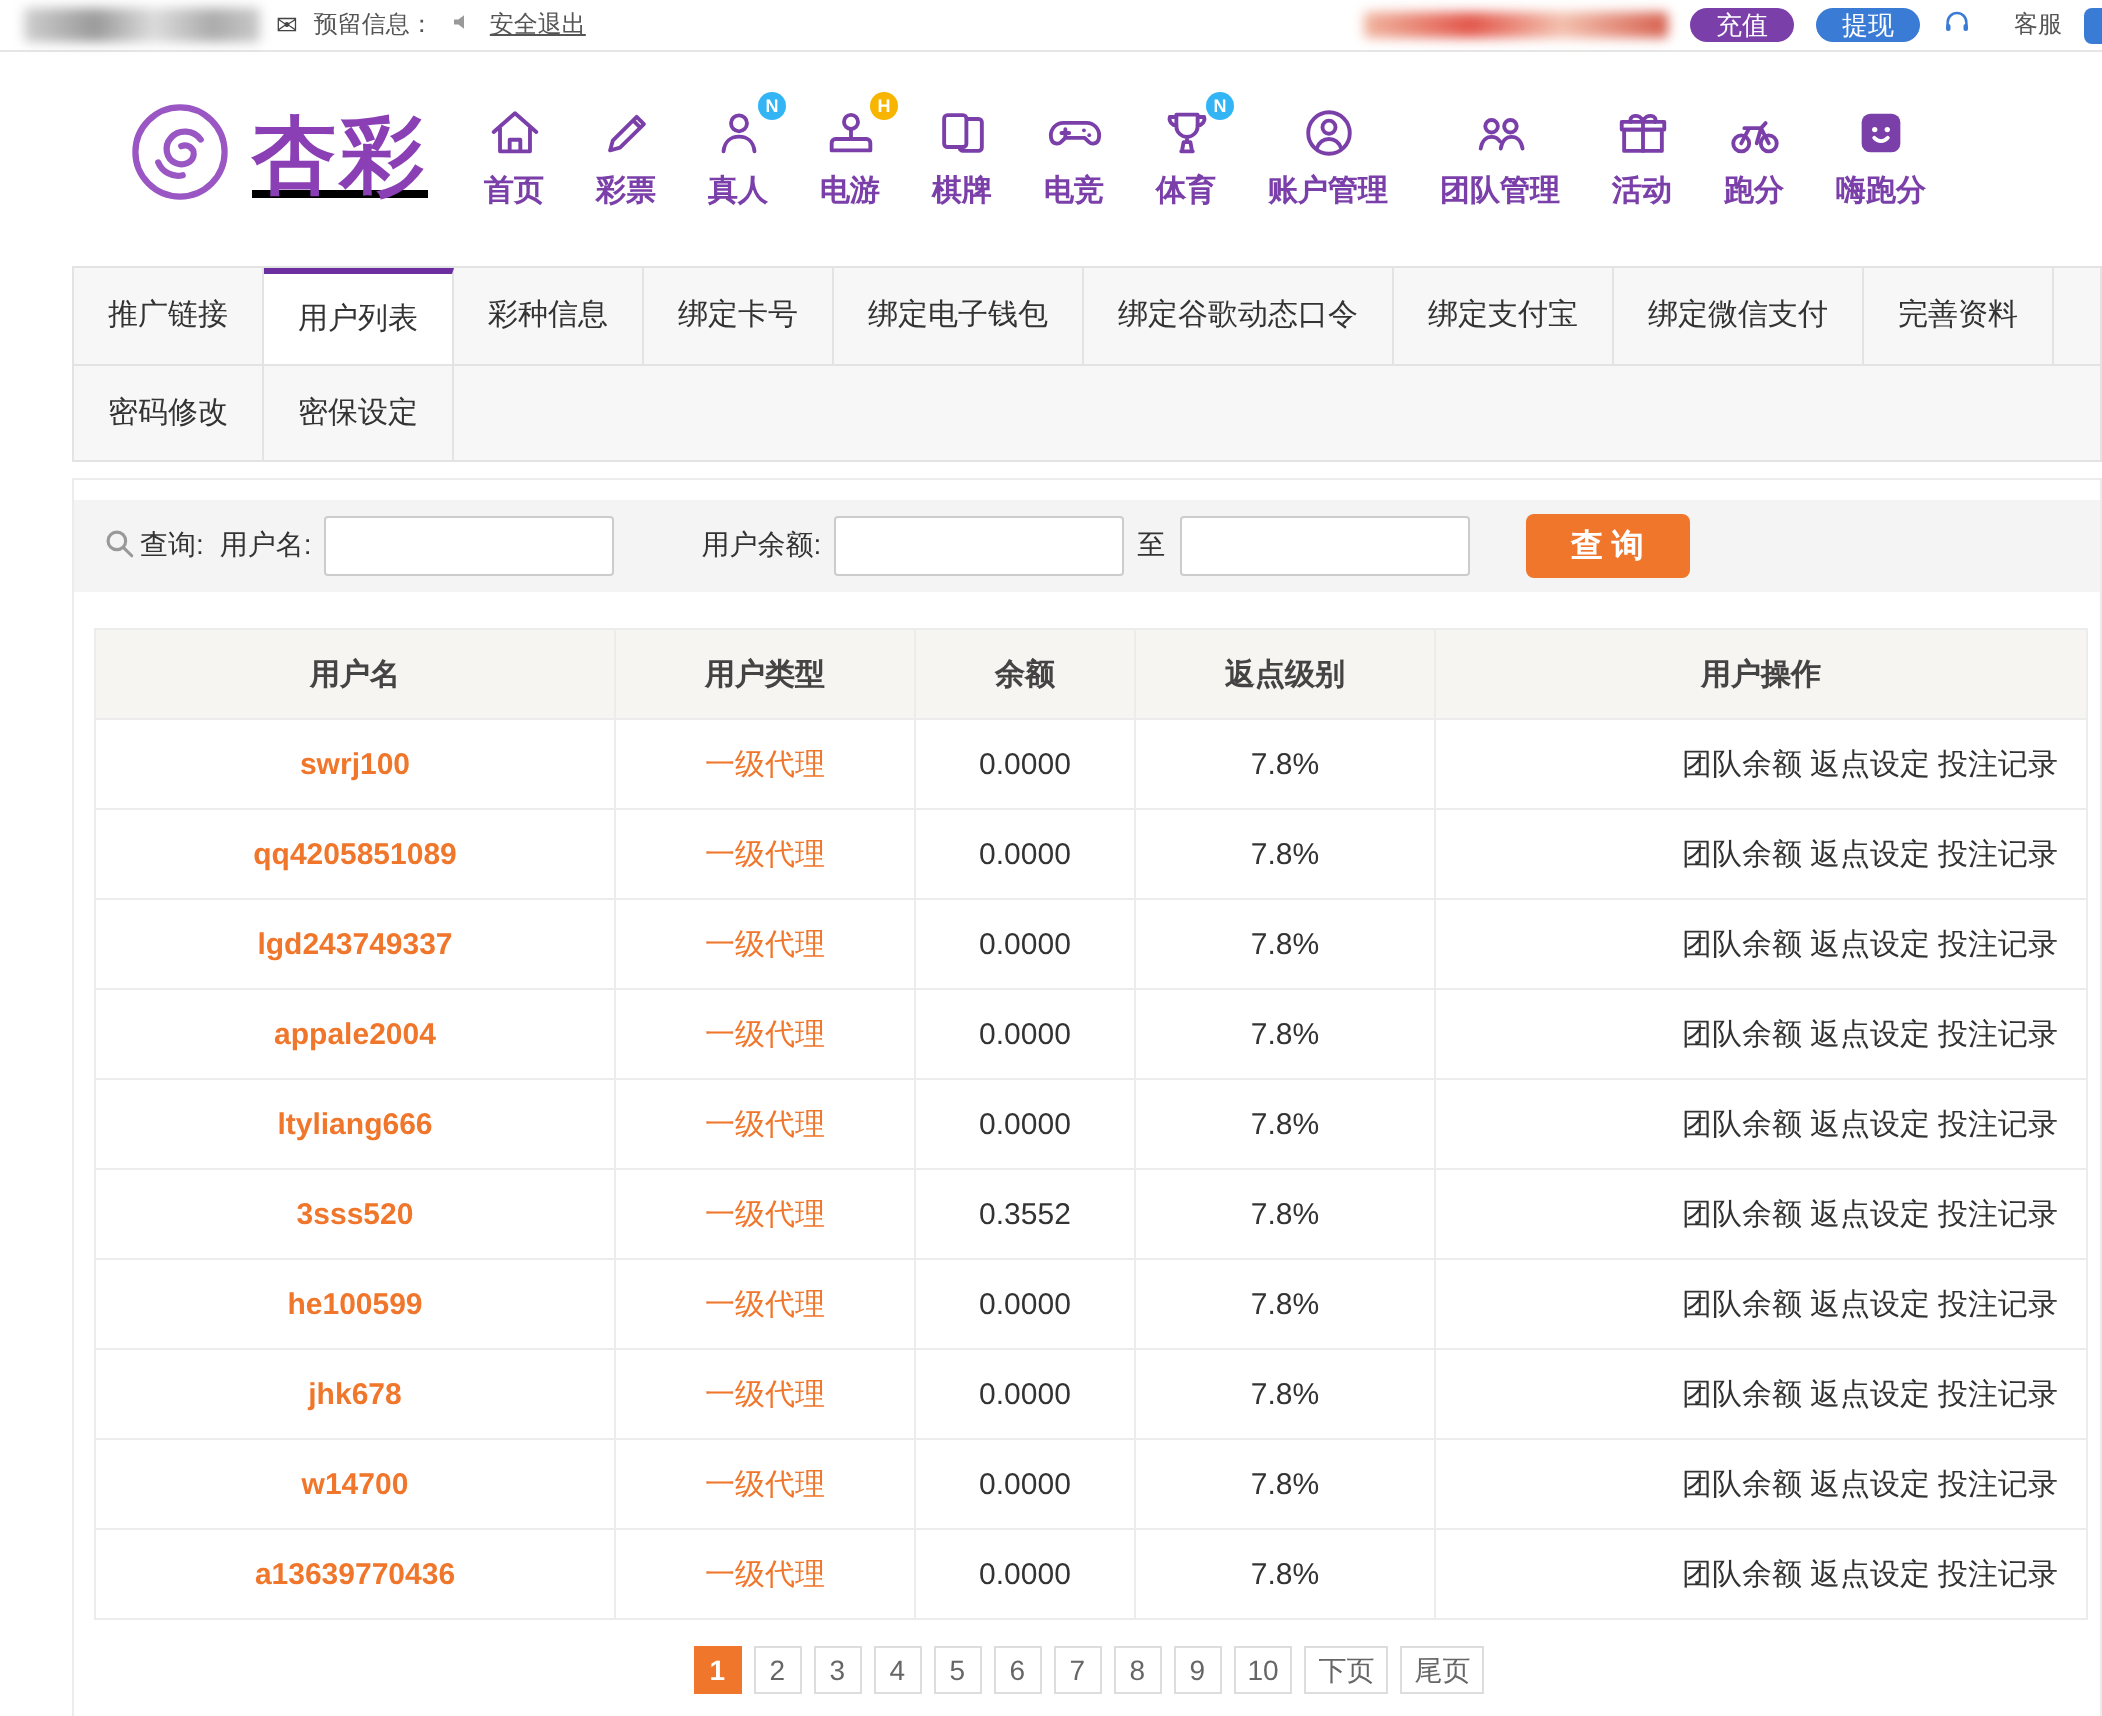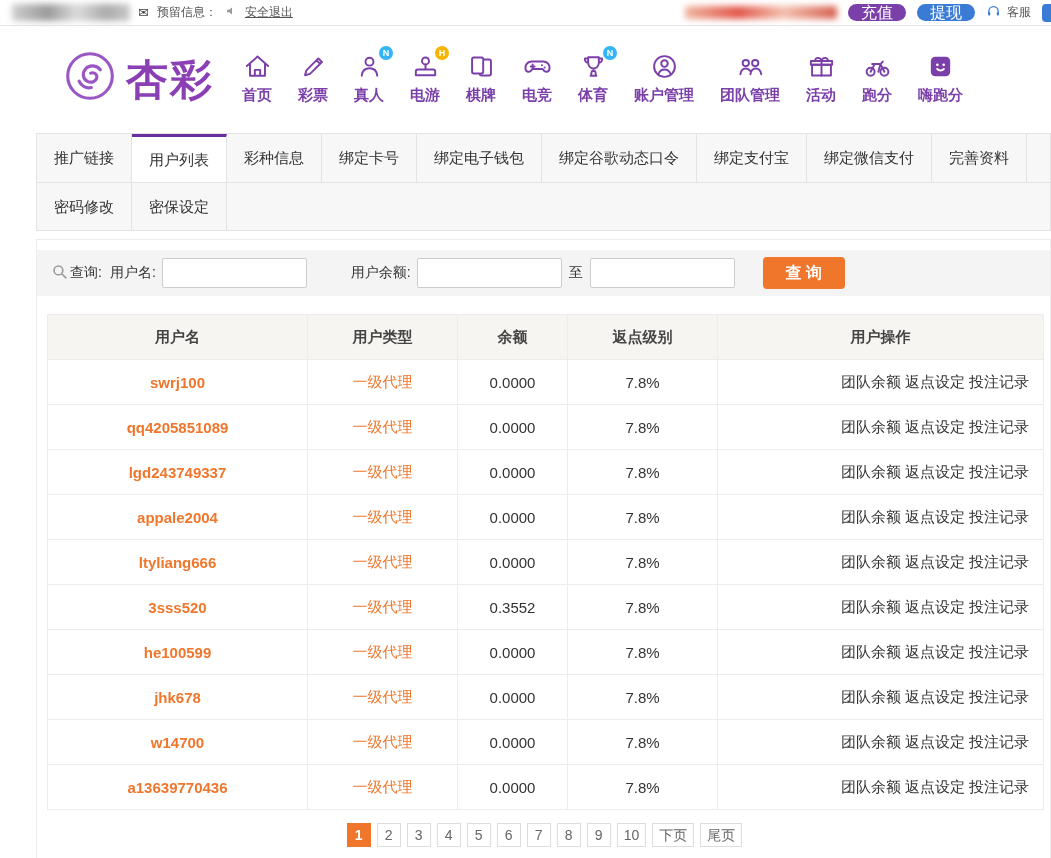--- a/index.html
+++ b/index.html
@@ -12,30 +12,30 @@
   .topbar-left { display:flex; align-items:center; gap:8px; }
   .redacted { filter:blur(3px); border-radius:2px; }
   .redacted.user { width:118px; height:17px;
     background:linear-gradient(90deg,#cfcfcf,#9a9a9a 30%,#dcdcdc 55%,#ababab 80%,#c9c9c9); }
   .redacted.balance { width:152px; height:13px;
     background:linear-gradient(90deg,#f0b5a0,#e2574b 35%,#f3c0ae 65%,#d6604f); }
   .mail-ico { font-size:13px; color:#444; }
   .logout { color:#555; text-decoration:underline; cursor:pointer; }
   .topbar-right { margin-left:auto; display:flex; align-items:center; gap:11px; }
   .pill { height:17px; line-height:17px; padding:0 13px; border-radius:9px;
-    color:#fff; font-size:16px; cursor:pointer; border:none; }
+    color:#fff; font-size:13px; cursor:pointer; border:none; }
   .pill.recharge { background:#7b3fa9; }
   .pill.withdraw { background:#3a7bd5; }
-  .service { display:flex; align-items:center; gap:6px; color:#555; cursor:pointer; }
+  .service { display:flex; align-items:center; gap:21px; color:#555; cursor:pointer; }
   .partial-ico { width:18px; height:18px; border-radius:4px; background:#3a7bd5;
     margin-right:-9px; flex:0 0 auto; }
 
   
   .header { height:104px; background:#fff; display:flex; align-items:center; padding-left:62px; }
-  .logo { display:flex; align-items:flex-end; gap:8px; margin-right:28px; cursor:pointer; }
+  .logo { display:flex; align-items:center; gap:8px; margin-right:28px; cursor:pointer;text-decoration:underline; }
   .logo-text { font-size:42px; color:#8a3fb5; font-weight:bold; letter-spacing:2px; }
   .main-nav { display:flex; align-items:flex-end; gap:26px; }
   .nav-item { display:flex; flex-direction:column; align-items:center; gap:4px; cursor:pointer; }
   .nav-ico { position:relative; width:30px; height:30px; display:flex;
     align-items:center; justify-content:center; }
   .nav-badge { position:absolute; top:-6px; right:-9px; width:14px; height:14px;
     border-radius:50%; color:#fff; font-size:9px; font-style:normal; font-weight:bold;
     display:flex; align-items:center; justify-content:center; }
   .nav-label { font-size:15px; color:#7b3fa9; font-weight:600; white-space:nowrap; }
 

